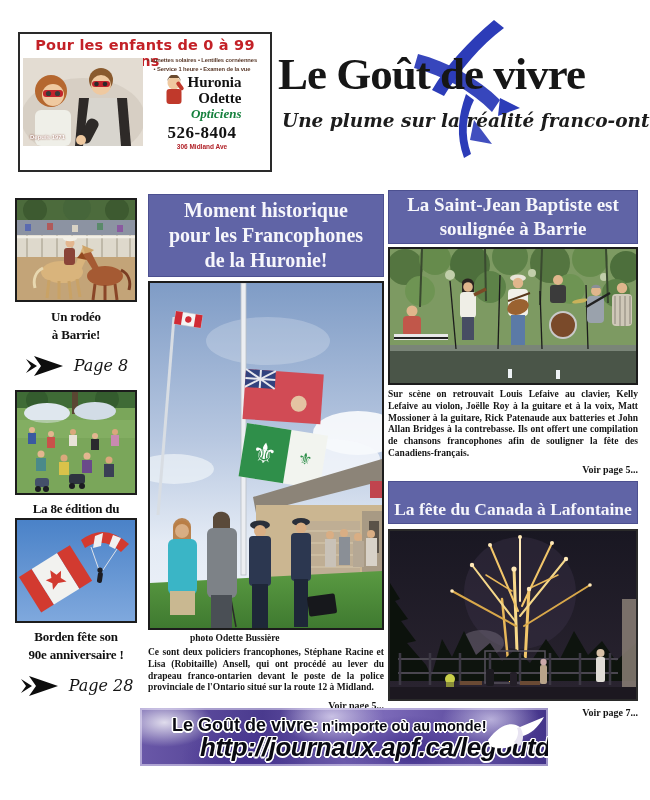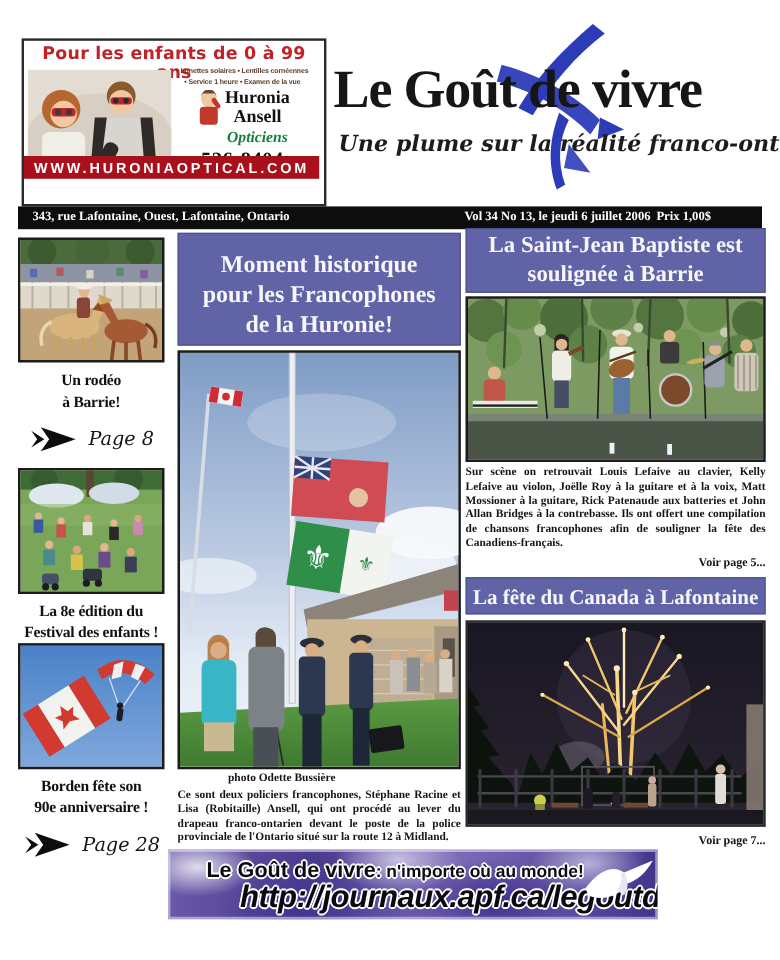--- a/index.html
+++ b/index.html
@@ -12,21 +12,21 @@
   .ad-headline{font-family:"DejaVu Sans",sans-serif;font-weight:bold;font-size:14.5px;
                color:#c32127;text-align:center;padding-top:3px;letter-spacing:.2px;}
   .ad-main{position:absolute;left:0;top:22px;width:246px;height:93px;}
   .ad-kids{position:absolute;left:3px;top:2px;width:120px;height:88px;overflow:hidden;}
   .ad-since{position:absolute;left:7px;top:76px;font-family:"Liberation Sans",sans-serif;
             font-size:6px;font-weight:bold;color:#fff;text-shadow:0 0 2px #7a2a1a;}
   .ad-right{position:absolute;right:2px;top:0;width:124px;text-align:center;}
   .ad-bullets{font-family:"Liberation Sans",sans-serif;font-size:5.8px;font-weight:bold;
               color:#5a3a2a;line-height:1.5;letter-spacing:-.1px;}
   .ad-logo-row{display:flex;justify-content:center;align-items:flex-start;margin-top:2px;}
-  .ad-brand{text-align:center;margin-left:3px;line-height:1;}
+  .ad-brand{text-align:right;margin-left:3px;line-height:1;}
   .ad-brand-b{font-size:15px;font-weight:bold;color:#121212;line-height:1.05;}
   .ad-brand-i{font-size:13px;font-style:italic;font-weight:bold;color:#15803d;line-height:1.1;}
   .ad-phone{font-size:17px;font-weight:bold;color:#121212;margin-top:2px;letter-spacing:.5px;}
   .ad-addr{font-family:"Liberation Sans",sans-serif;font-size:6.5px;font-weight:bold;color:#b01f26;}
   .ad-urlbar{position:absolute;left:0;bottom:0;width:246px;height:19px;background:#a8101c;
              display:flex;align-items:center;justify-content:center;}
   .ad-url{font-family:"Liberation Sans",sans-serif;font-weight:bold;font-size:12px;
           color:#fff;letter-spacing:2.4px;}
 
   
@@ -118,52 +118,44 @@
         <div class="ad-bullets">• Service 1 heure • Examen de la vue</div>
         <div class="ad-logo-row">
           <svg width="22" height="34" viewBox="0 0 22 34">
             <circle cx="11" cy="8" r="6.5" fill="#efc9a0"></circle>
             <path d="M4.5 6 A6.5 6.5 0 0 1 17.5 6 L16 3 L6 3 Z" fill="#6a4a2e"></path>
             <rect x="3.5" y="14" width="15" height="15" rx="3" fill="#c0392b"></rect>
             <rect x="15" y="6" width="4" height="10" rx="2" fill="#c0392b" transform="rotate(-35 17 11)"></rect>
           </svg>
           <div class="ad-brand">
             <div class="ad-brand-b">Huronia</div>
-            <div class="ad-brand-b">Ansell</div>
+            <div class="ad-brand-b">Odette</div>
             <div class="ad-brand-i">Opticiens</div>
           </div>
         </div>
         <div class="ad-phone">526-8404</div>
         <div class="ad-addr">306 Midland Ave</div>
-      </div>
-      <div class="ad-urlbar">
-        <span class="ad-url">WWW.HURONIAOPTICAL.COM</span>
       </div>
     </div>
   </div>
 
   <div class="abs quill">
     <svg width="125" height="142" viewBox="0 0 125 142">
       <g fill="#2c3cb8">
         <path d="M86 0 C60 22 38 46 24 70 L36 76 C52 50 72 26 96 8 Z"></path>
         <path d="M10 34 C40 42 70 58 92 80 L84 92 C62 70 36 56 6 48 Z" opacity=".95"></path>
         <path d="M58 74 C50 96 48 116 56 138 L63 134 C56 114 58 96 66 80 Z"></path>
         <path d="M92 78 L112 88 L90 96 Z"></path>
         <path d="M66 100 L84 124 L62 120 Z" opacity=".9"></path>
       </g>
     </svg>
   </div>
   <div class="abs mast-title">Le Goût de vivre</div>
   <div class="abs mast-tag">Une plume sur la réalité franco-ontarienne</div>
 
-  <div class="abs infobar">
-    <span style="left:12px">343, rue Lafontaine, Ouest, Lafontaine, Ontario</span>
-    <span style="left:372px">Vol 34 No 13, le jeudi 6 juillet 2006</span>
-    <span style="left:532px">Prix 1,00$</span>
-  </div>
 
   <div class="abs sidebar">
 
     <div class="photo" style="margin-bottom:6px">
       <svg width="118" height="100" viewBox="0 0 118 100">
         <rect width="118" height="100" fill="#c3a478"></rect>
         <rect width="118" height="20" fill="#4c6b3c"></rect>
         <circle cx="18" cy="10" r="12" fill="#3d5a30"></circle>
           <circle cx="60" cy="8" r="14" fill="#46663a"></circle>
           <circle cx="100" cy="10" r="12" fill="#3d5a30"></circle>
@@ -254,21 +246,20 @@
           <circle cx="55" cy="94" r="3" fill="#1c1c22"></circle>
             <circle cx="65" cy="94" r="3" fill="#1c1c22"></circle>
           <rect x="18" y="86" width="14" height="9" rx="3" fill="#44506a"></rect>
           <circle cx="21" cy="97" r="3" fill="#1c1c22"></circle>
             <circle cx="29" cy="97" r="3" fill="#1c1c22"></circle>
         </g>
       </svg>
     </div>
     <div class="sb-title">
       <div>La 8e édition du</div>
-      <div>Festival des enfants !</div>
     </div>
 
     <div class="photo" style="margin-bottom:5px">
       <svg width="118" height="101" viewBox="0 0 118 101">
         <defs>
             <linearGradient id="sky2" x1="0" y1="0" x2="0" y2="1">
           <stop offset="0" stop-color="#4a82c8"></stop>
               <stop offset="1" stop-color="#7fa8dd"></stop>
             </linearGradient>
           </defs>
@@ -295,21 +286,21 @@
     <div class="sb-pagerow" style="margin-top:10px">
       <svg width="42" height="24" viewBox="0 0 42 24">
         <path d="M2 5 L13 12 L2 19 L7 12 Z" fill="#0d0d0d"></path>
         <path d="M10 2 L39 12 L10 22 L17 12 Z" fill="#0d0d0d"></path>
       </svg>
       <span class="sb-page">Page 28</span>
     </div>
   </div>
 
   <div class="abs centercol">
-    <div class="phead" style="height:78px;padding-top:14px;font-size:20px;line-height:1.25;margin-bottom:4px">
+    <div class="phead" style="height:78px;padding-top:3px;font-size:20px;line-height:1.25;margin-bottom:4px">
       <div>Moment historique</div>
       <div>pour les Francophones</div>
       <div>de la Huronie!</div>
     </div>
 
     <div class="photo" style="margin-bottom:3px">
       <svg width="232" height="345" viewBox="0 0 232 345">
         <defs>
           <linearGradient id="sky1" x1="0" y1="0" x2="0" y2="1">
             <stop offset="0" stop-color="#7f9cc6"></stop>
@@ -475,21 +466,21 @@
             <line x1="240" y1="47" x2="240" y2="75"></line>
           </g>
         <rect x="118" y="120" width="4" height="9" fill="#eef2f5"></rect>
           <rect x="166" y="121" width="4" height="9" fill="#eef2f5"></rect>
       </svg>
     </div>
 
     <div class="body-text">Sur scène on retrouvait Louis Lefaive au clavier, Kelly Lefaive au violon, Joëlle Roy à la guitare et à la voix, Matt Mossioner à la guitare, Rick Patenaude aux batteries et John Allan Bridges à la contrebasse. Ils ont offert une compilation de chansons francophones afin de souligner la fête des Canadiens-français.</div>
     <div class="see-page" style="margin-top:4px;margin-bottom:6px">Voir page 5...</div>
 
-    <div class="phead" style="height:25px;padding-top:4px;font-size:17.5px;line-height:1.3;margin-bottom:5px">
+    <div class="phead" style="height:25px;padding-top:16px;font-size:17.5px;line-height:1.3;margin-bottom:5px">
       <div>La fête du Canada à Lafontaine</div>
     </div>
 
     <div class="photo" style="border-color:#2a2a2a;margin-bottom:4px">
       <svg width="246" height="168" viewBox="0 0 246 168">
         <defs>
             <linearGradient id="night" x1="0" y1="0" x2="0" y2="1">
           <stop offset="0" stop-color="#191722"></stop>
               <stop offset="1" stop-color="#2a2430"></stop>
             </linearGradient>

